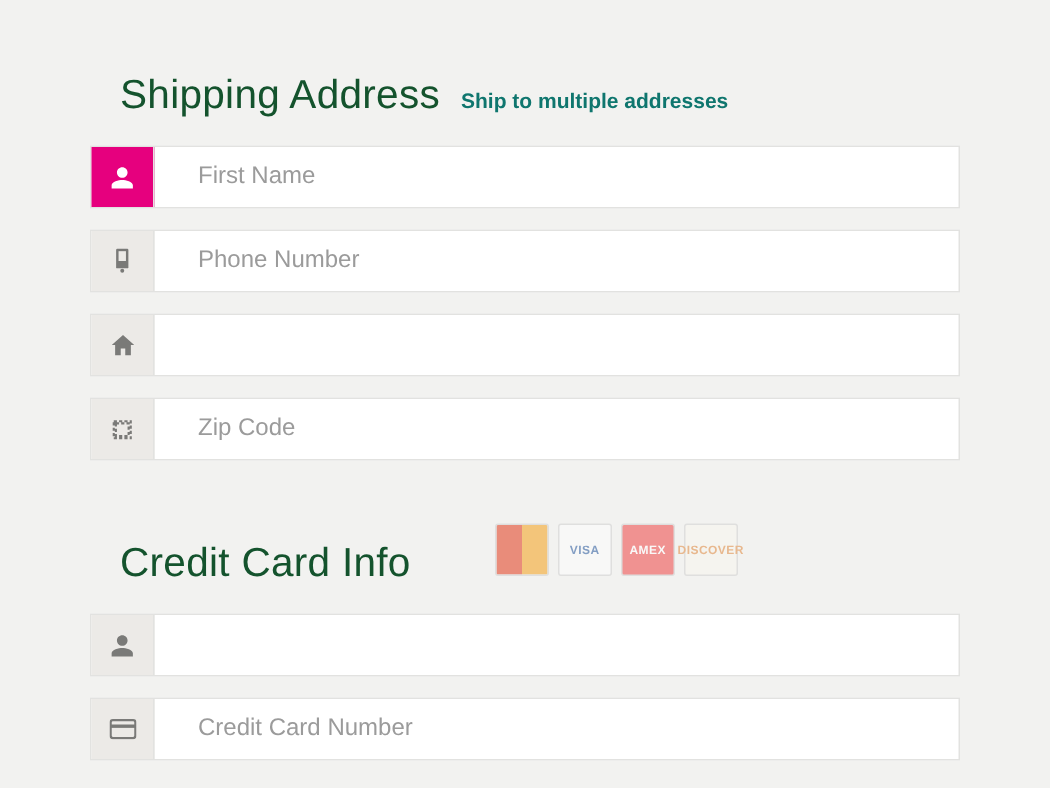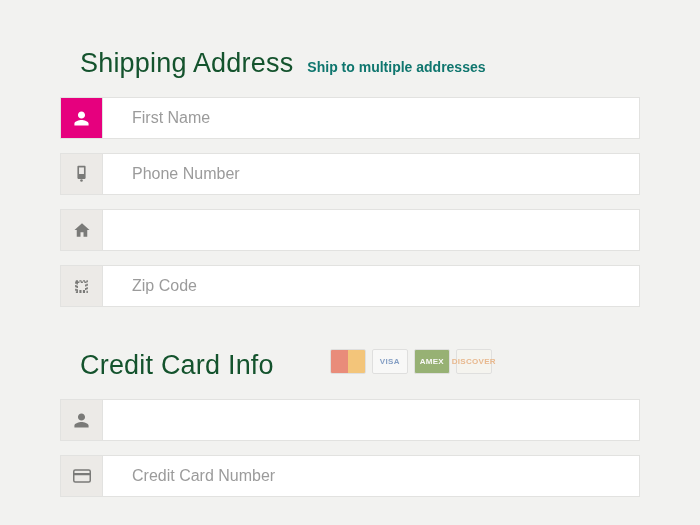--- a/index.html
+++ b/index.html
@@ -7,24 +7,24 @@
       font-family: -apple-system, BlinkMacSystemFont, "Segoe UI", Helvetica, Arial, sans-serif;
       background: #f2f2f0;
       width: 700px;
       height: 525px;
       padding: 48px 60px 0 60px;
     }
     .section-header { display: flex; align-items: baseline; gap: 14px; margin-bottom: 18px; }
     .section-title { font-size: 27px; font-weight: 400; color: #14532d; letter-spacing: 0.2px; margin-left: 20px; }
     .multi-link { font-size: 14px; font-weight: 700; color: #0f766e; cursor: pointer; }
     .card-logos { display: inline-flex; align-items: center; gap: 6px; margin-left: 12px; opacity: 0.55; }
-    .card-logo { height: 25px; width: 36px; border-radius: 2px; display: flex; align-items: center; justify-content: center; font-size: 8px; font-weight: 700; letter-spacing: 0.3px; color: #fff; border: 1px solid #d0d0d0; }
+    .card-logo { height: 35px; width: 36px; border-radius: 2px; display: flex; align-items: center; justify-content: center; font-size: 8px; font-weight: 700; letter-spacing: 0.3px; color: #fff; border: 1px solid #d0d0d0; }
     .mastercard { background: linear-gradient(90deg,#e23a1a 0 50%,#f4a21a 50% 100%); }
     .visa { background:#fefefe; color:#2a5aa0; }
-    .amex { background:#4d7c0f; }
+    .amex { background:#ef4444; }
     .discover { background:#f9f6ef; color:#e08a3f; }
 
     .row { display:flex; gap:14px; margin-bottom:14px; }
     .field { display:flex; flex:1; border:1px solid #e2e2e0; background:#fff; height:42px; }
     .addon {
       width:42px; min-width:42px; background:#eceae7; display:flex; align-items:center; justify-content:center;
       border-right:1px solid #e2e2e0;
     }
     .addon.active { background:#e6007e;}
     .addon svg { fill:#7a7a78; }

